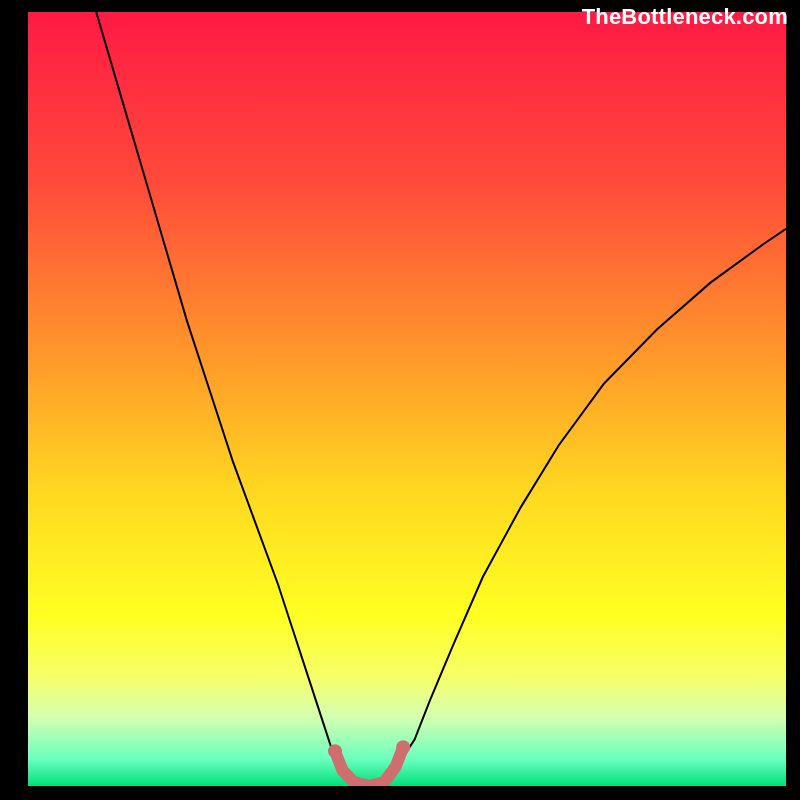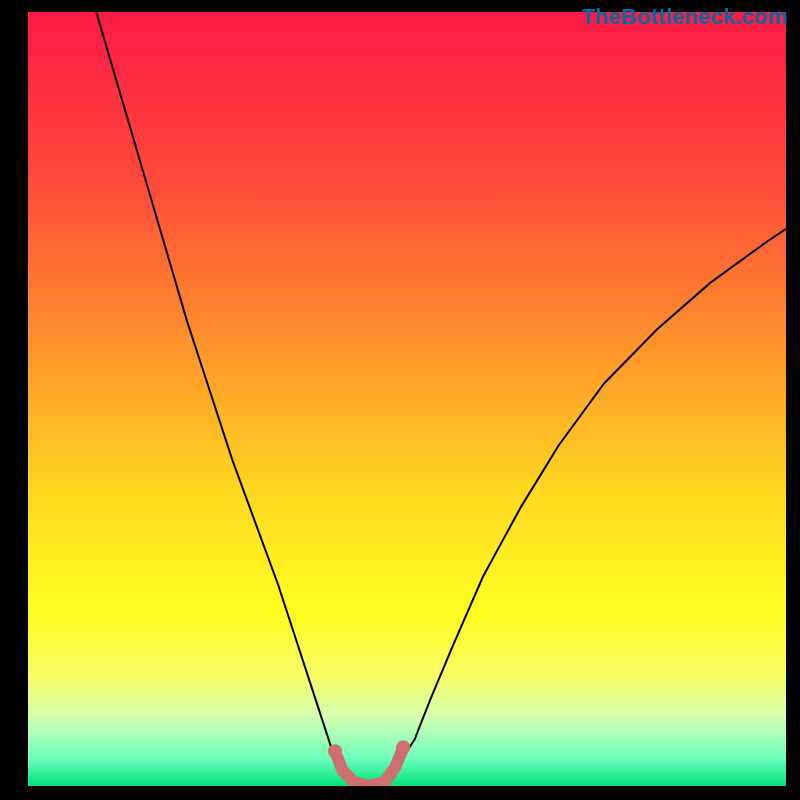--- a/index.html
+++ b/index.html
@@ -27,21 +27,21 @@
   }
   .plot svg {
     display: block;
     width: 758px;
     height: 774px;
   }
   .watermark {
     position: absolute;
     top: 4px;
     right: 12px;
-    color: #0369a1;
+    color: #ffffff;
     font-size: 22px;
     font-weight: 600;
     letter-spacing: 0.2px;
     user-select: none;
   }
 </style>
 </head>
 <body>
 
 <div class="frame">

